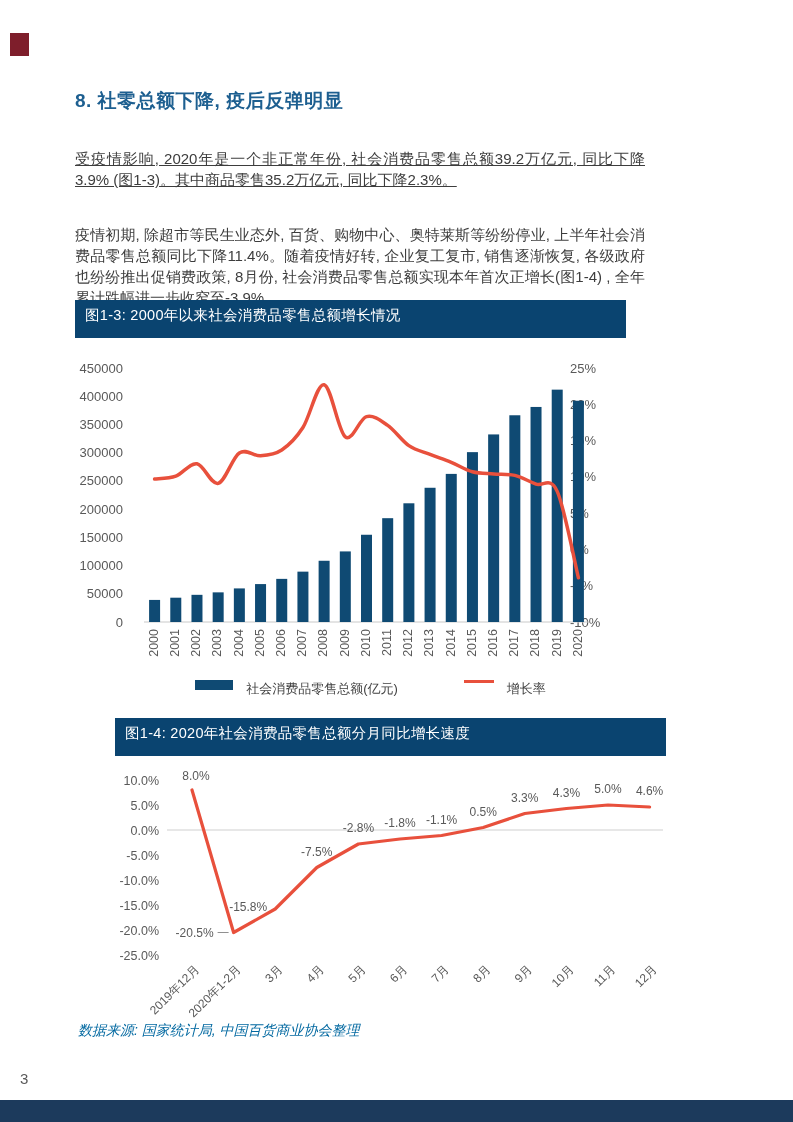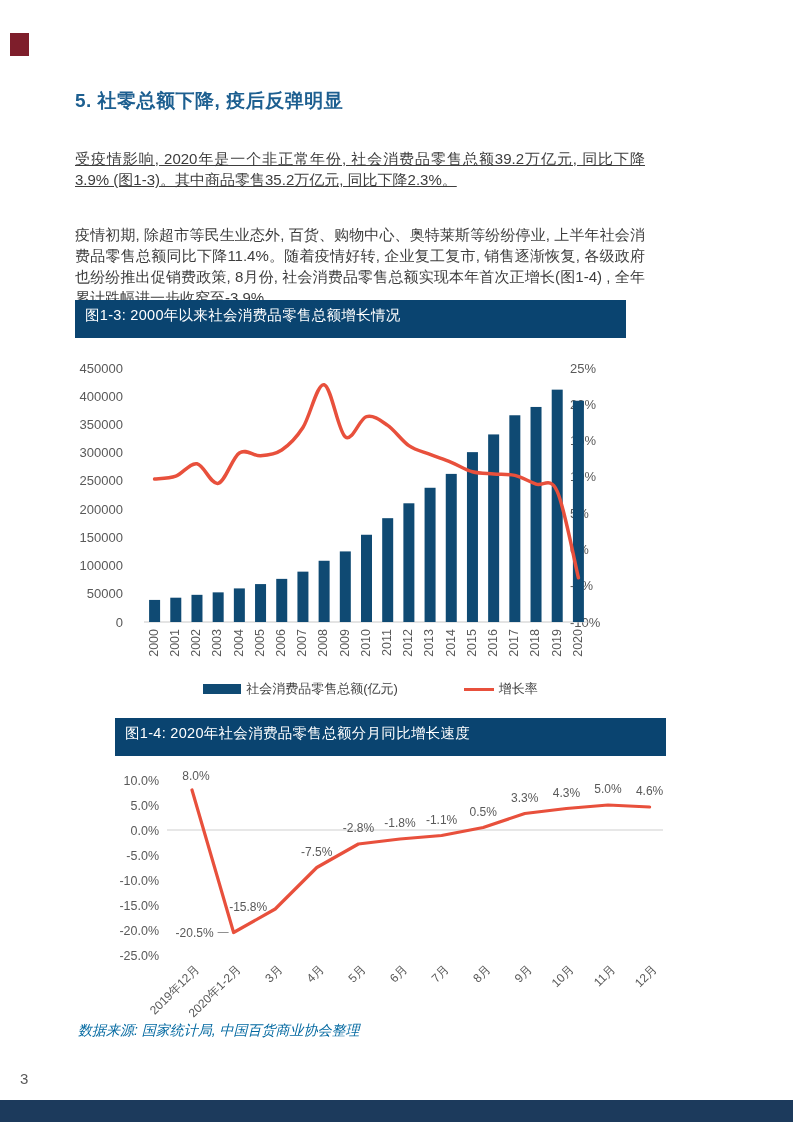--- a/index.html
+++ b/index.html
@@ -23,35 +23,35 @@
   #fig2{top:718px;margin-left:40px;}
   .fig-title-bar{
     height:38px;line-height:30px;padding-left:10px;box-sizing:border-box;
     color:#ffffff;font-size:14.5px;letter-spacing:0.3px;
   }
   .chart-svg{display:block;}
   .legend{
     display:flex;justify-content:center;align-items:center;gap:26px;
     font-size:13px;color:#404040;margin-top:2px;
   }
-  .legend-item{display:flex;align-items:center;gap:5px;padding-left:40px;}
+  .legend-item{display:flex;align-items:flex-start;gap:13px;padding-left:40px;}
   .swatch-bar{width:38px;height:10px;display:inline-block;}
   .swatch-line{width:30px;height:3px;display:inline-block;}
   .source-note{
     position:absolute;left:78px;top:1022px;font-size:14px;font-style:italic;color:#0369a1;
   }
   .page-number{position:absolute;left:20px;top:1070px;font-size:15px;color:#595959;}
   .footer-bar{position:absolute;left:0;top:1100px;width:793px;height:22px;}
 </style>
 </head>
 <body>
 
 <div class="corner-square" style="background: rgb(126, 30, 43);"></div>
 
-<div class="heading" style="color: rgb(29, 95, 144);">5. 社零总额下降, 疫后反弹明显</div>
+<div class="heading" style="color: rgb(29, 95, 144);">8. 社零总额下降, 疫后反弹明显</div>
 
 <p class="para" id="para1">受疫情影响, 2020年是一个非正常年份, 社会消费品零售总额39.2万亿元, 同比下降3.9% (图1-3)。其中商品零售35.2万亿元, 同比下降2.3%。</p>
 <p class="para" id="para2">疫情初期, 除超市等民生业态外, 百货、购物中心、奥特莱斯等纷纷停业, 上半年社会消费品零售总额同比下降11.4%。随着疫情好转, 企业复工复市, 销售逐渐恢复, 各级政府也纷纷推出促销费政策, 8月份, 社会消费品零售总额实现本年首次正增长(图1-4) , 全年累计跌幅进一步收窄至-3.9%。</p>
 
 <div class="figure" id="fig1">
   <div class="fig-title-bar" style="background: rgb(10, 68, 112);">
     <span>图1-3: 2000年以来社会消费品零售总额增长情况</span>
   </div>
   <svg id="chart1" class="chart-svg" width="551" height="340" viewBox="0 0 551 340">
       <text x="48" y="34.5" text-anchor="end" font-size="13" fill="#595959">450000</text>

